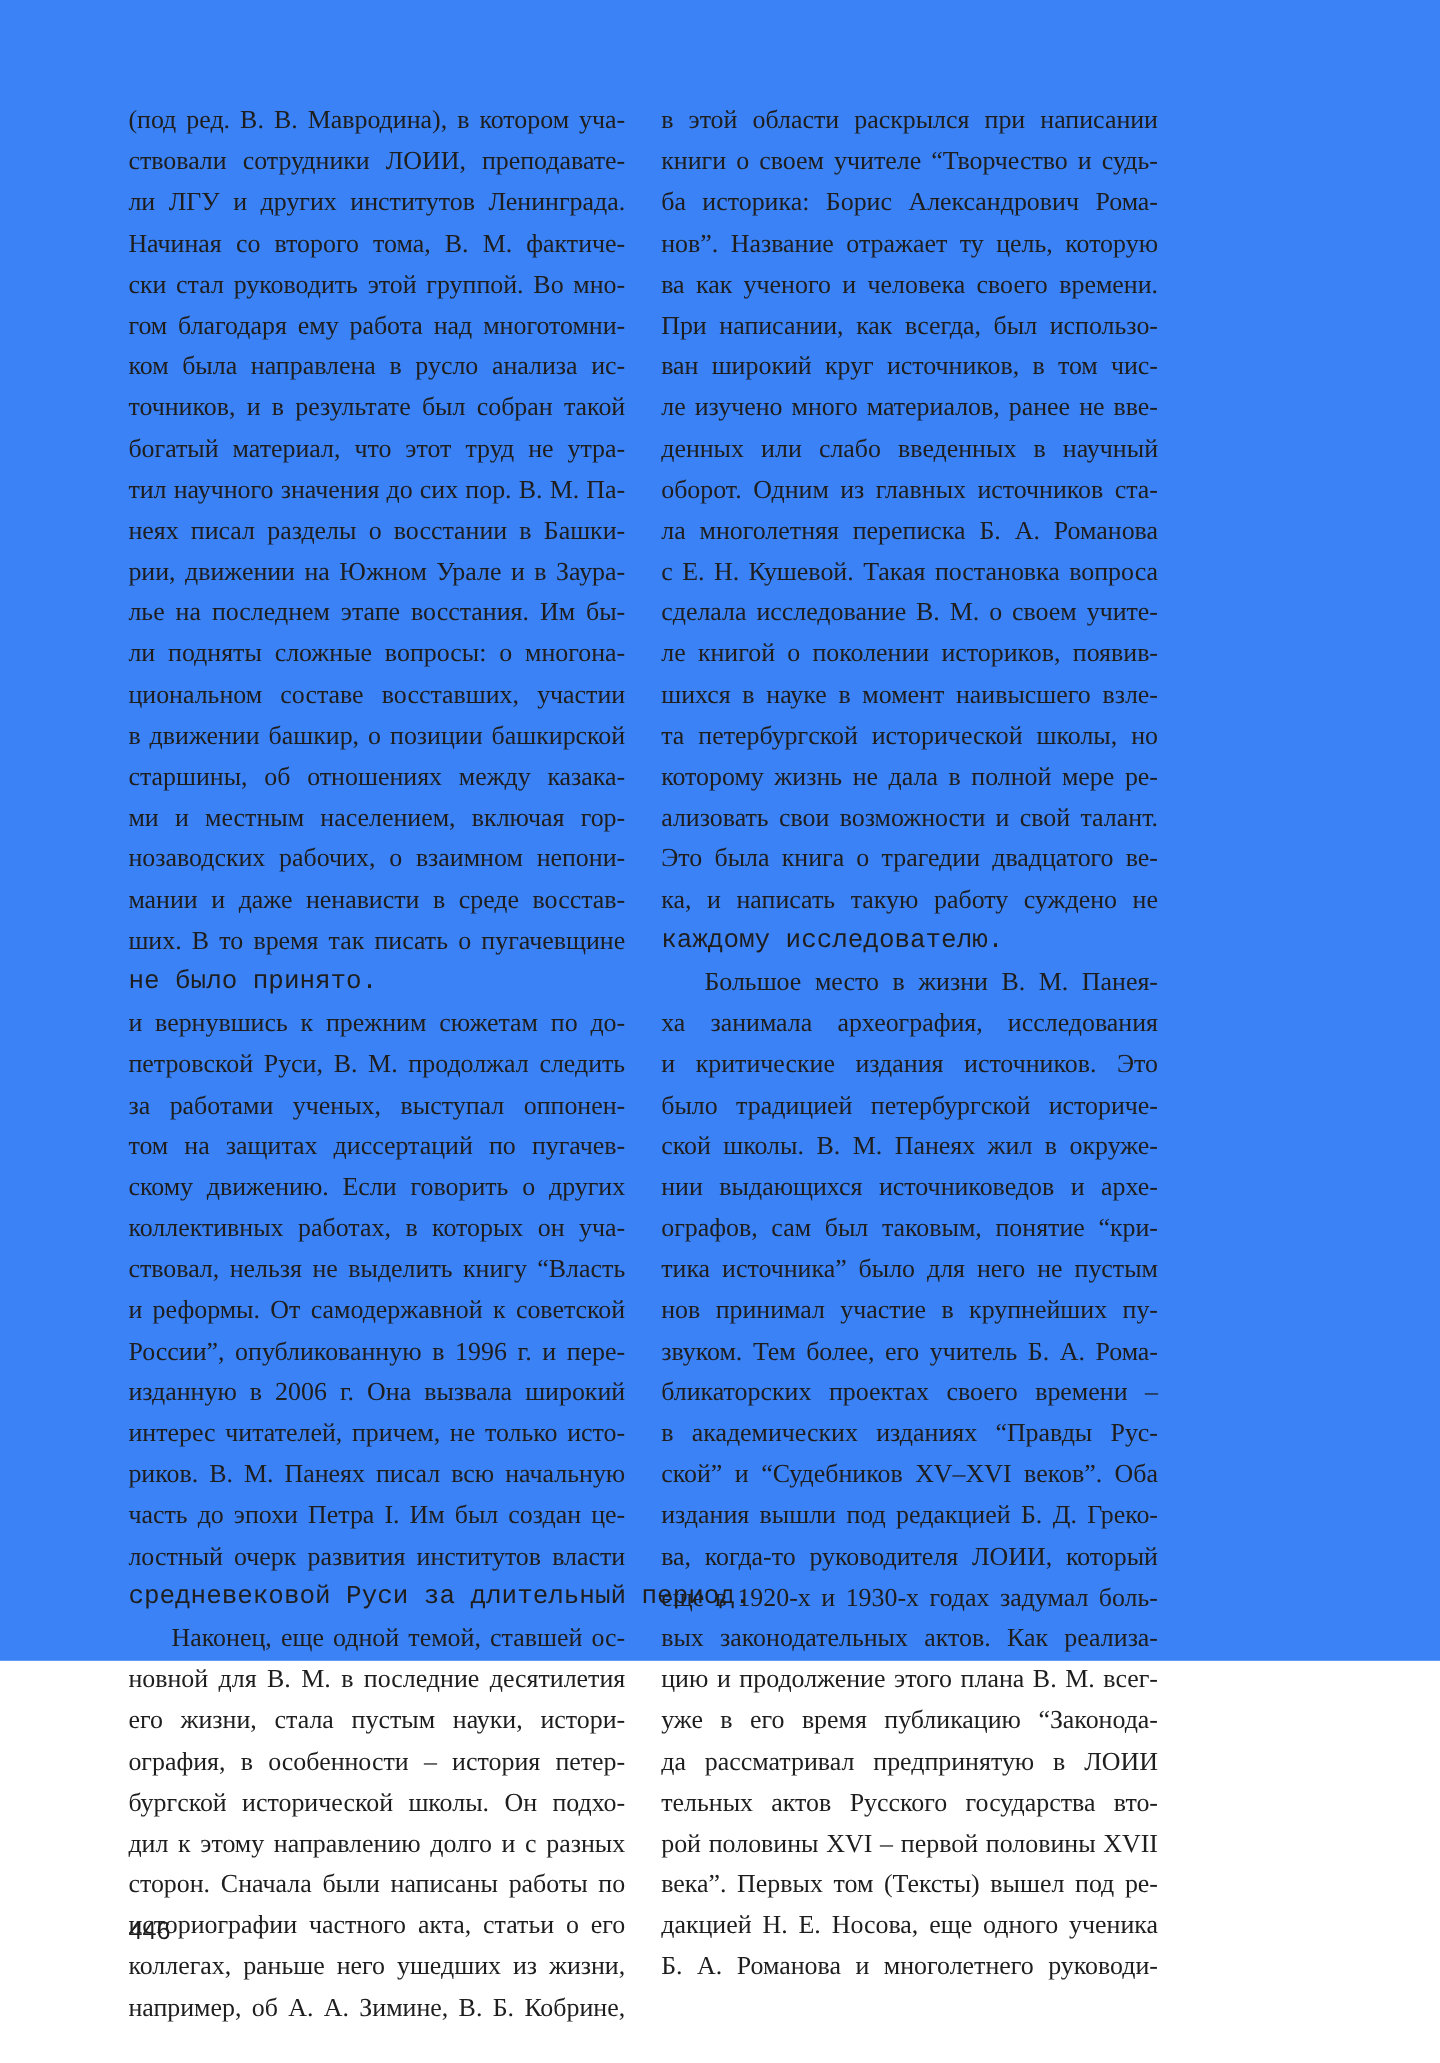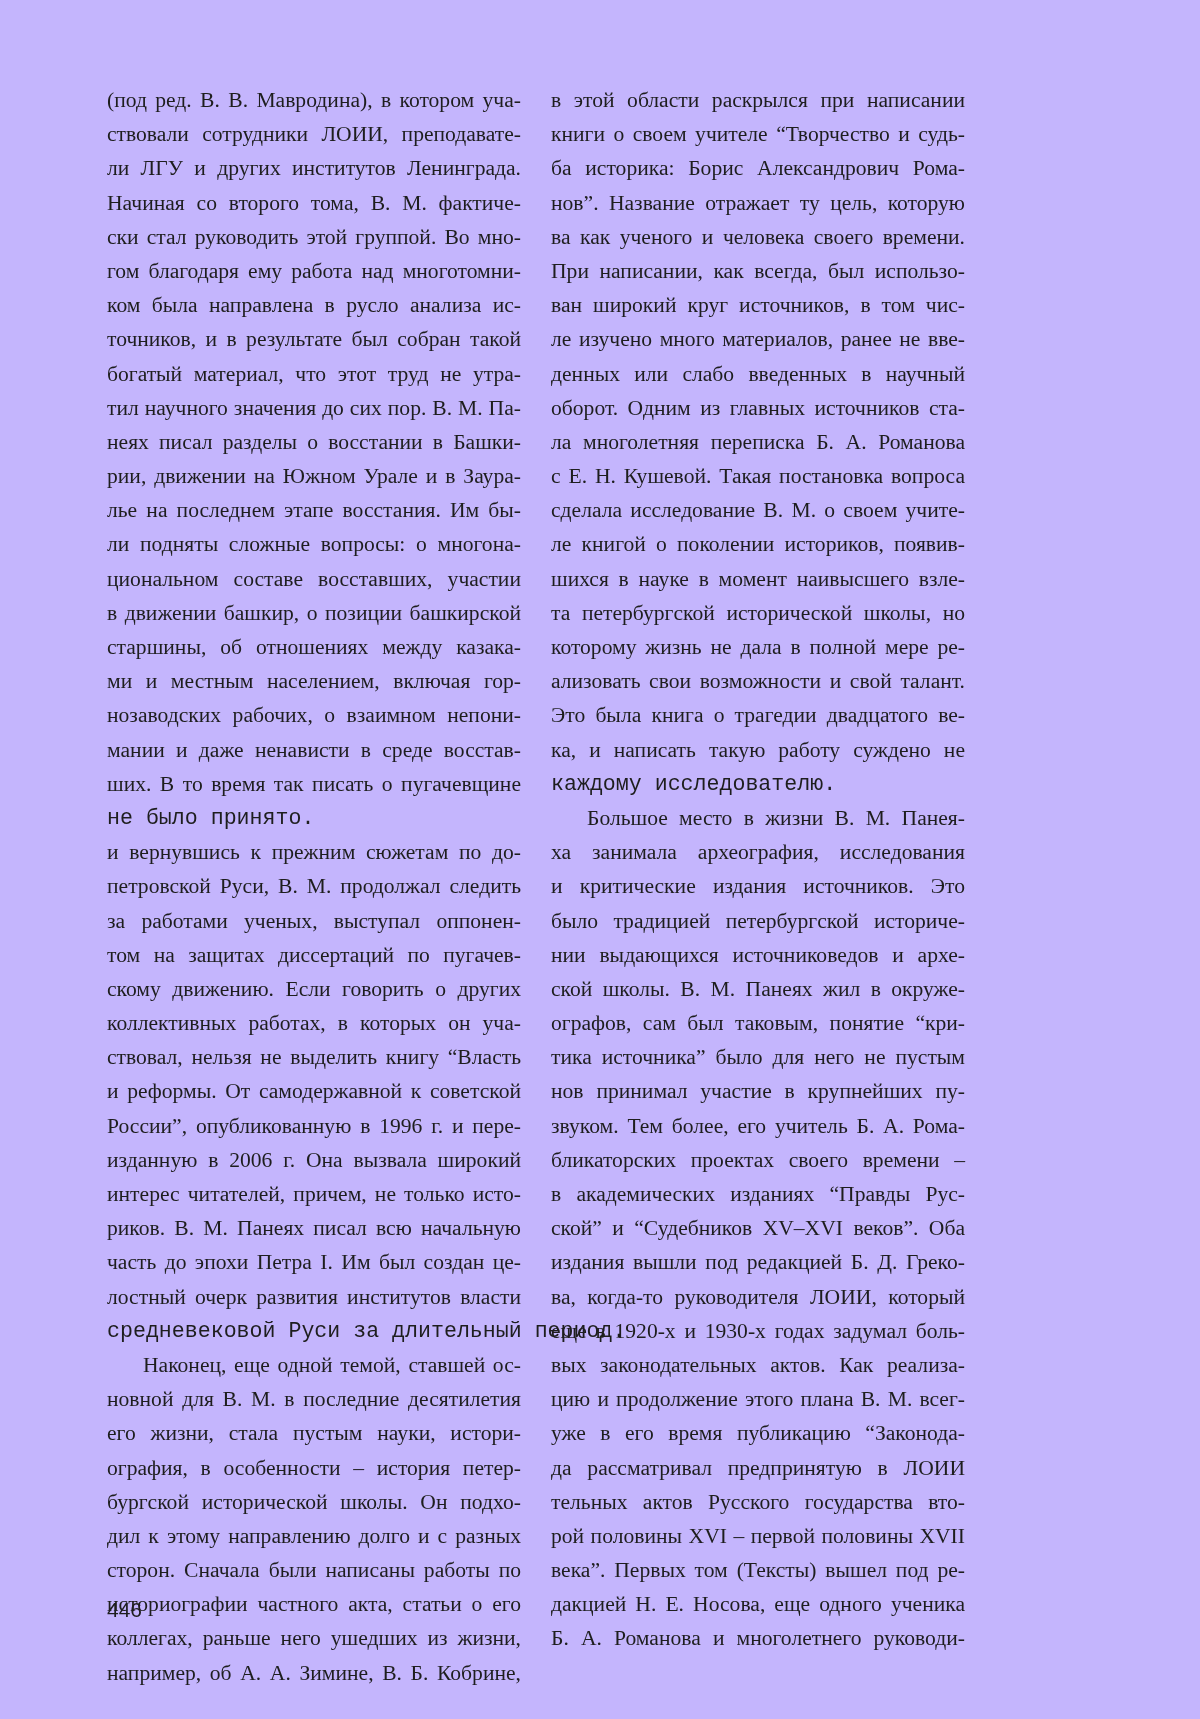--- a/index.html
+++ b/index.html
@@ -1,17 +1,17 @@
 <!DOCTYPE html>
 <html><head>
 <meta charset="utf-8">
 <style>
   html, body { margin: 0; padding: 0; background: #ffffff; }
   body { width: 1200px; height: 1719px; position: relative; overflow: hidden; }
-  .page { position: absolute; left: 0; top: 0; width: 1200px; height: 1719px; background: #c4b5fd; }
+  .page { position: absolute; left: 0; top: 0; width: 1200px; height: 1384px; background: #3b82f6; }
   .col {
     position: absolute; top: 83px; width: 414px;
     font-family: "Liberation Serif", "DejaVu Serif", serif;
     font-size: 21.6px; line-height: 34.2px; color: #1e1e1e;
   }
   .col-left { left: 107px; }
   .col-right { left: 551px; }
   .line { display: block; white-space: nowrap; text-align: justify; text-align-last: justify; height: 34.2px; overflow: visible; }
   .line.last { text-align-last: left; font-family: Liberation Mono, monospace; }
   .line.indent { padding-left: 36px; }
@@ -93,22 +93,22 @@
       <span class="line">та петербургской исторической школы, но</span>
       <span class="line">которому жизнь не дала в полной мере ре-</span>
       <span class="line">ализовать свои возможности и свой талант.</span>
       <span class="line">Это была книга о трагедии двадцатого ве-</span>
       <span class="line">ка, и написать такую работу суждено не</span>
       <span class="line last">каждому исследователю.</span>
       <span class="line indent">Большое место в жизни В. М. Панея-</span>
       <span class="line">ха занимала археография, исследования</span>
       <span class="line">и критические издания источников. Это</span>
       <span class="line">было традицией петербургской историче-</span>
+      <span class="line">ской школы. В. М. Панеях жил в окруже-</span>
       <span class="line">нии выдающихся источниковедов и архе-</span>
-      <span class="line">ской школы. В. М. Панеях жил в окруже-</span>
       <span class="line">ографов, сам был таковым, понятие “кри-</span>
       <span class="line">тика источника” было для него не пустым</span>
       <span class="line">нов принимал участие в крупнейших пу-</span>
       <span class="line">звуком. Тем более, его учитель Б. А. Рома-</span>
       <span class="line">бликаторских проектах своего времени –</span>
       <span class="line">в академических изданиях “Правды Рус-</span>
       <span class="line">ской” и “Судебников XV–XVI веков”. Оба</span>
       <span class="line">издания вышли под редакцией Б. Д. Греко-</span>
       <span class="line">ва, когда-то руководителя ЛОИИ, который</span>
       <span class="line">еще в 1920-х и 1930-х годах задумал боль-</span>

